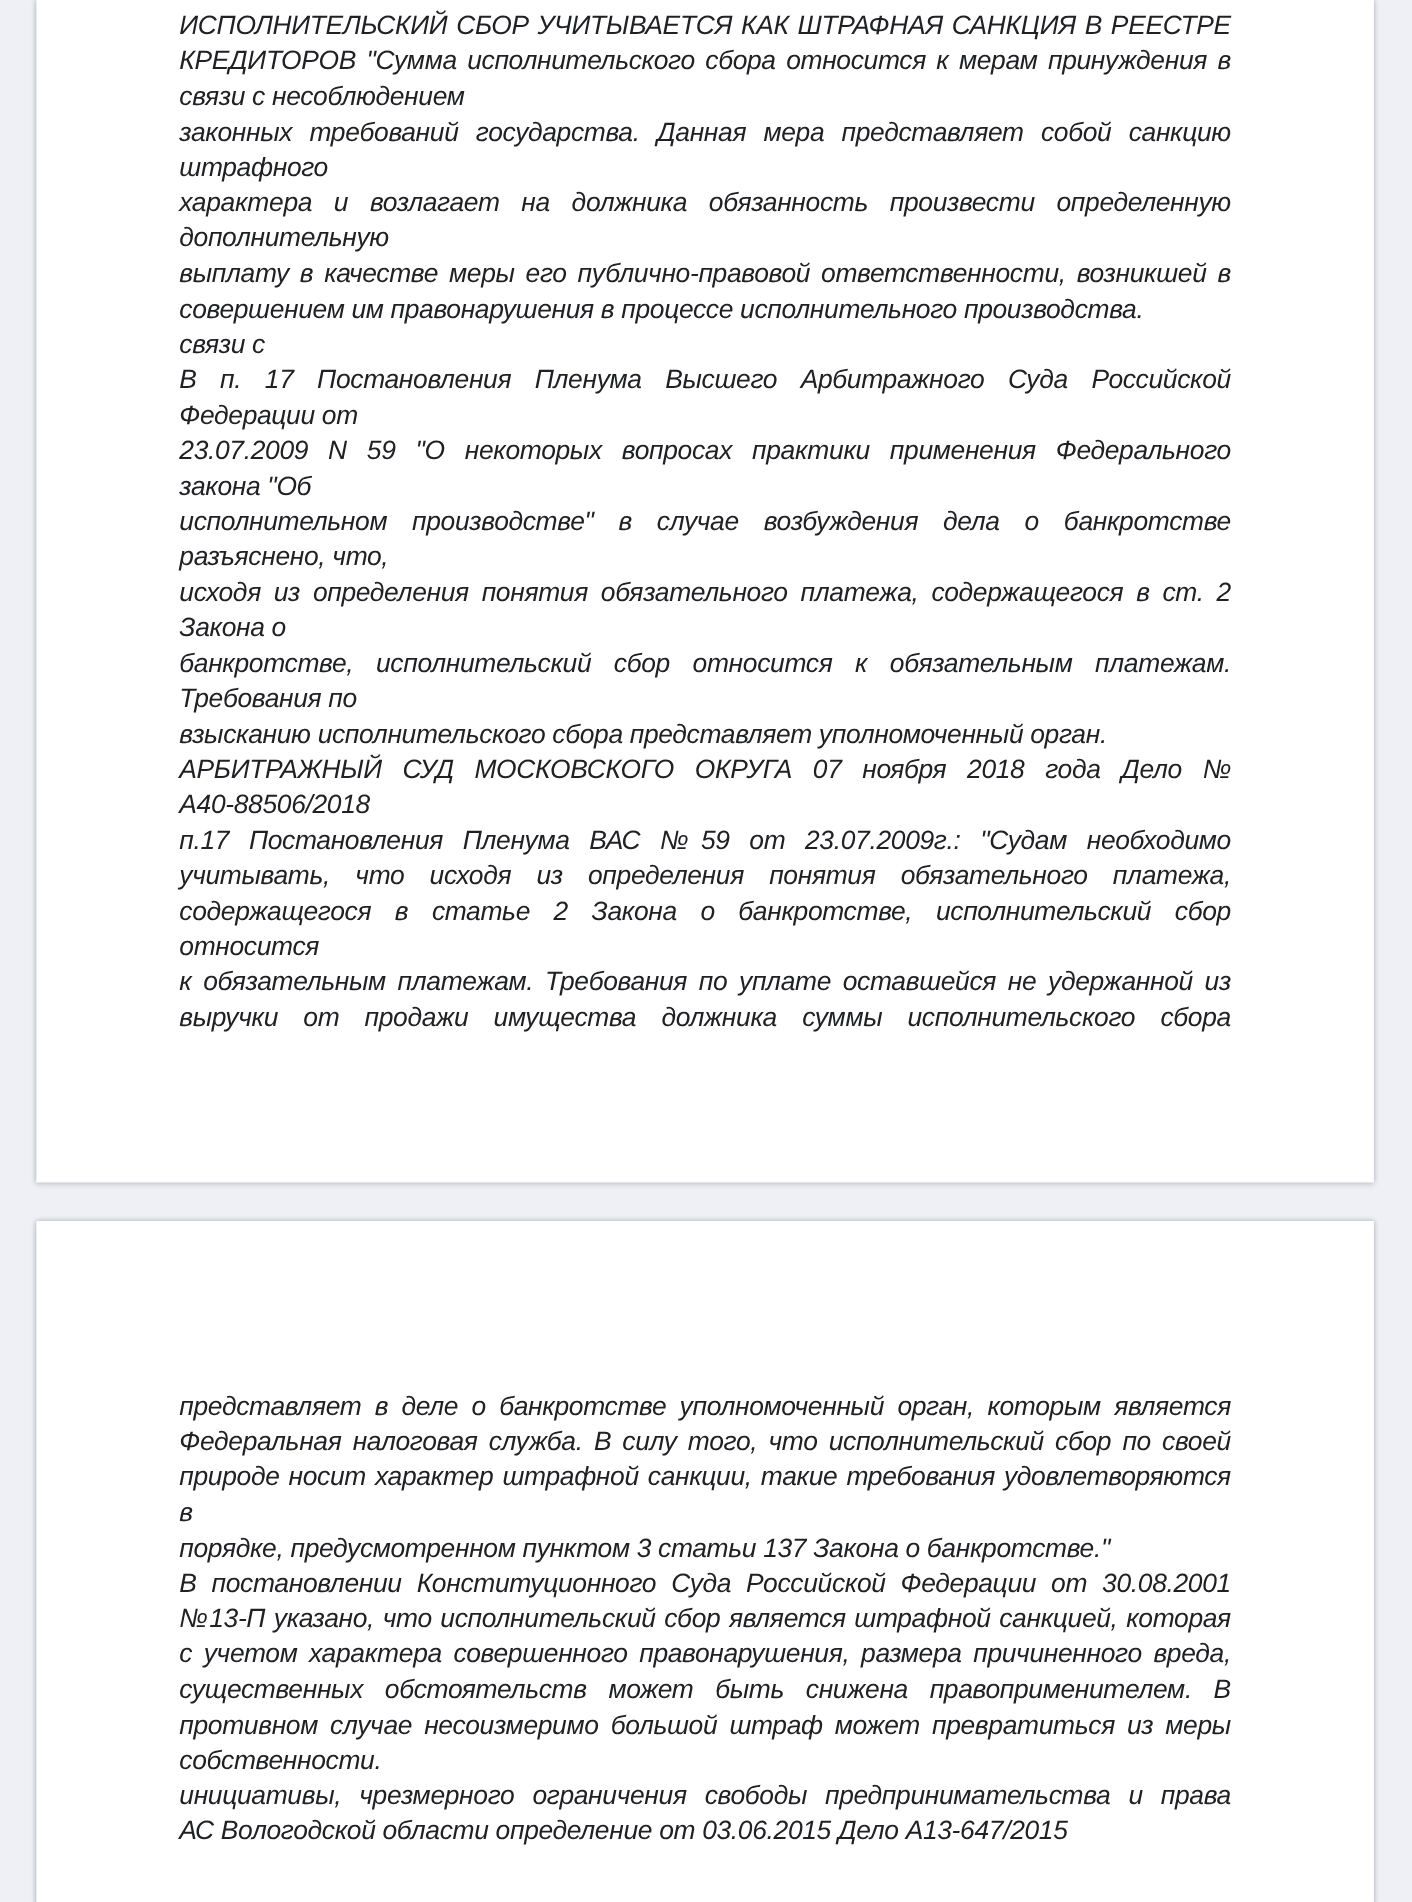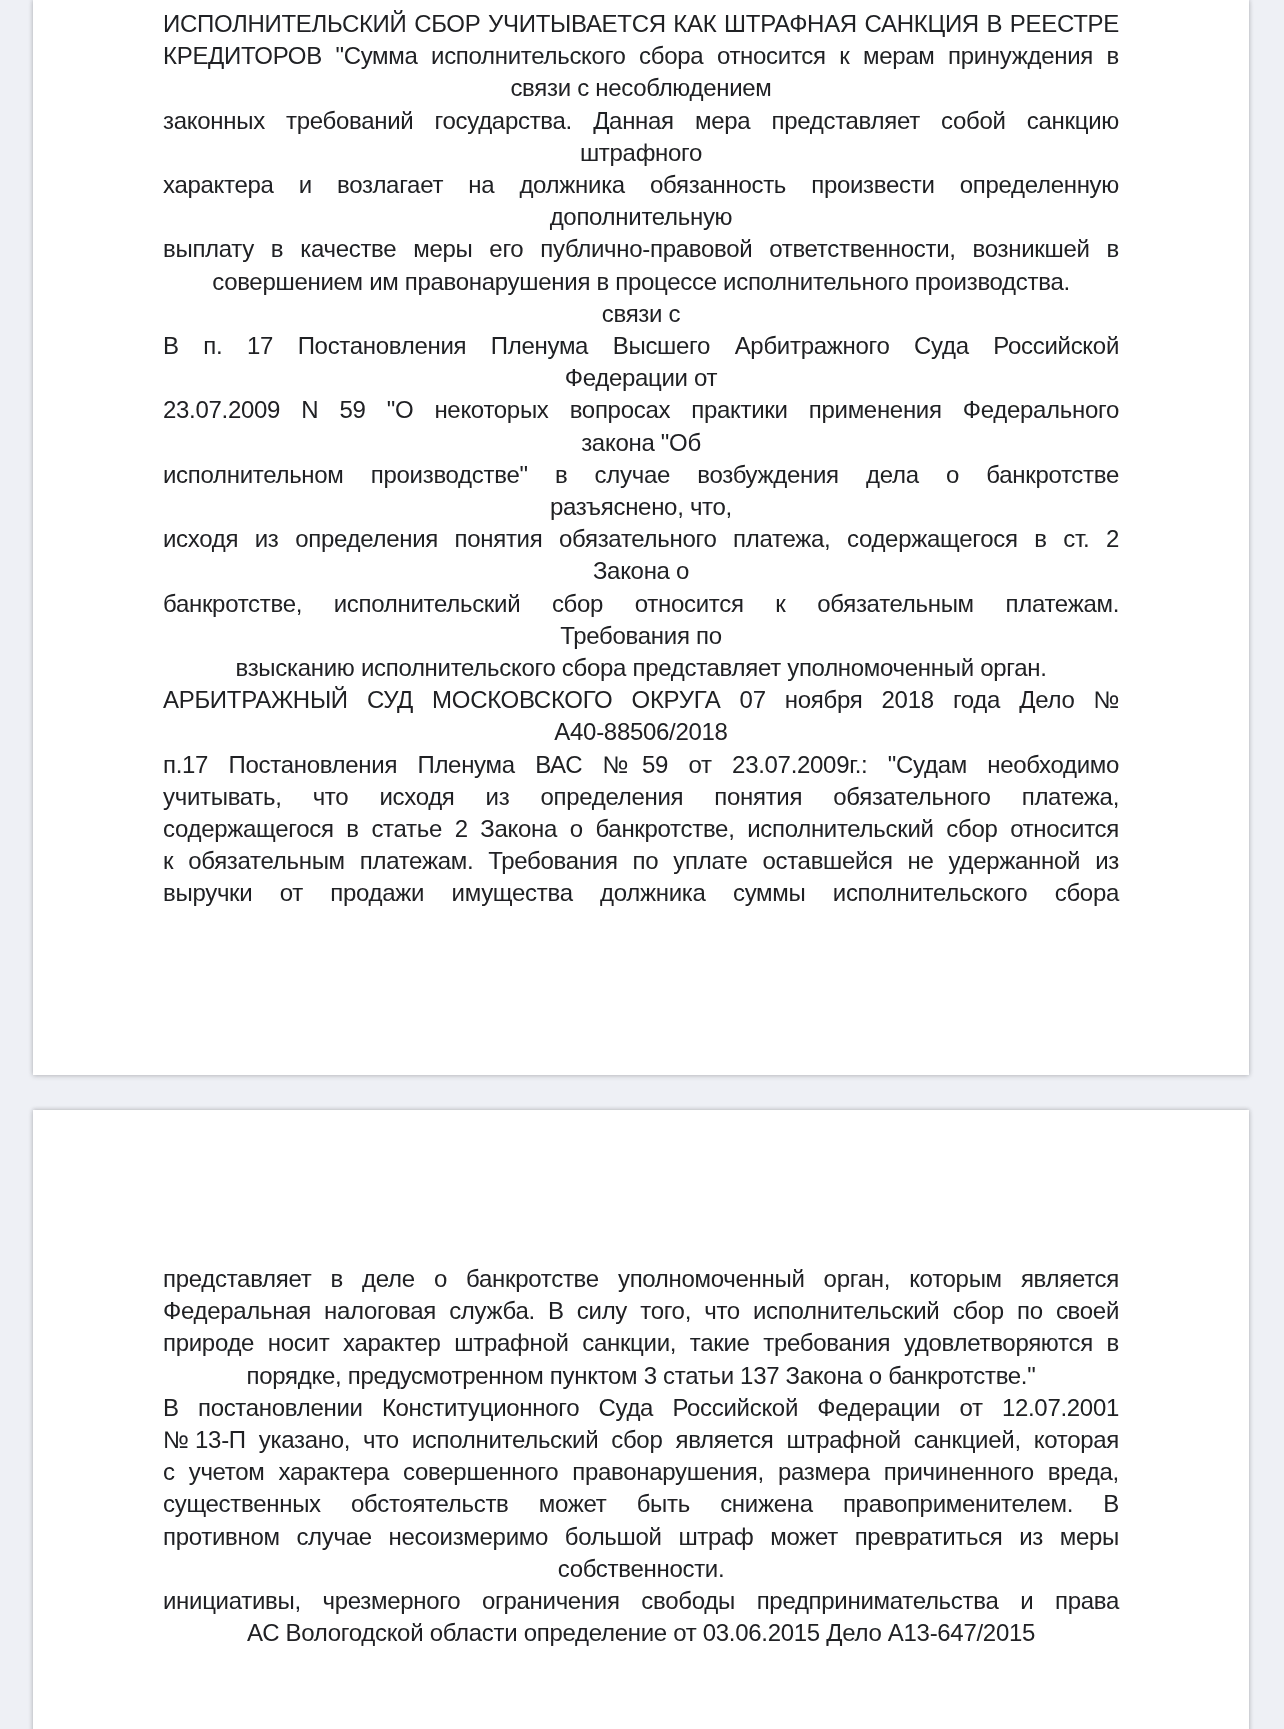--- a/index.html
+++ b/index.html
@@ -10,20 +10,21 @@
     width: 1284px;
     height: 1729px;
     background: #eef0f5;
     overflow: hidden;
     position: relative;
     font-family: "Liberation Sans", "DejaVu Sans", sans-serif;
   }
   .viewer {
     position: absolute;
     inset: 0;
+    font-style: italic;
   }
   .page {
     position: absolute;
     left: 33px;
     width: 1216px;
     background: #ffffff;
     box-sizing: border-box;
     box-shadow: 0 1px 5px rgba(32,33,36,0.22), 0 -1px 4px rgba(32,33,36,0.14);
   }
   .page-1 {
@@ -35,21 +36,21 @@
     top: 1110px;
     height: 680px;
     padding: 153px 130px 0 130px;
   }
   .line {
     font-size: 24px;
     line-height: 32.2px;
     letter-spacing: -0.3px;
     color: #202124;
     white-space: normal;
-    text-align: center;
+    text-align: left;
   }
   .line.j {
     text-align: justify;
     text-align-last: justify;
     text-justify: inter-word;
   }
 </style>
 </head>
 <body>
 
@@ -82,21 +83,21 @@
       <div class="line j">учитывать, что исходя из определения понятия обязательного платежа,</div>
       <div class="line j">содержащегося в статье 2 Закона о банкротстве, исполнительский сбор относится</div>
       <div class="line j">к обязательным платежам. Требования по уплате оставшейся не удержанной из</div>
       <div class="line j">выручки от продажи имущества должника суммы исполнительского сбора</div>
     </div>
   <div class="page page-2">
       <div class="line j">представляет в деле о банкротстве уполномоченный орган, которым является</div>
       <div class="line j">Федеральная налоговая служба. В силу того, что исполнительский сбор по своей</div>
       <div class="line j">природе носит характер штрафной санкции, такие требования удовлетворяются в</div>
       <div class="line">порядке, предусмотренном пунктом 3 статьи 137 Закона о банкротстве."</div>
-      <div class="line j">В постановлении Конституционного Суда Российской Федерации от 12.07.2001</div>
+      <div class="line j">В постановлении Конституционного Суда Российской Федерации от 30.08.2001</div>
       <div class="line j">№13-П указано, что исполнительский сбор является штрафной санкцией, которая</div>
       <div class="line j">с учетом характера совершенного правонарушения, размера причиненного вреда,</div>
       <div class="line j">существенных обстоятельств может быть снижена правоприменителем. В</div>
       <div class="line j">противном случае несоизмеримо большой штраф может превратиться из меры</div>
       <div class="line">собственности.</div>
       <div class="line j">инициативы, чрезмерного ограничения свободы предпринимательства и права</div>
       <div class="line">АС Вологодской области определение от 03.06.2015 Дело А13-647/2015</div>
     </div>
 </div>
 

